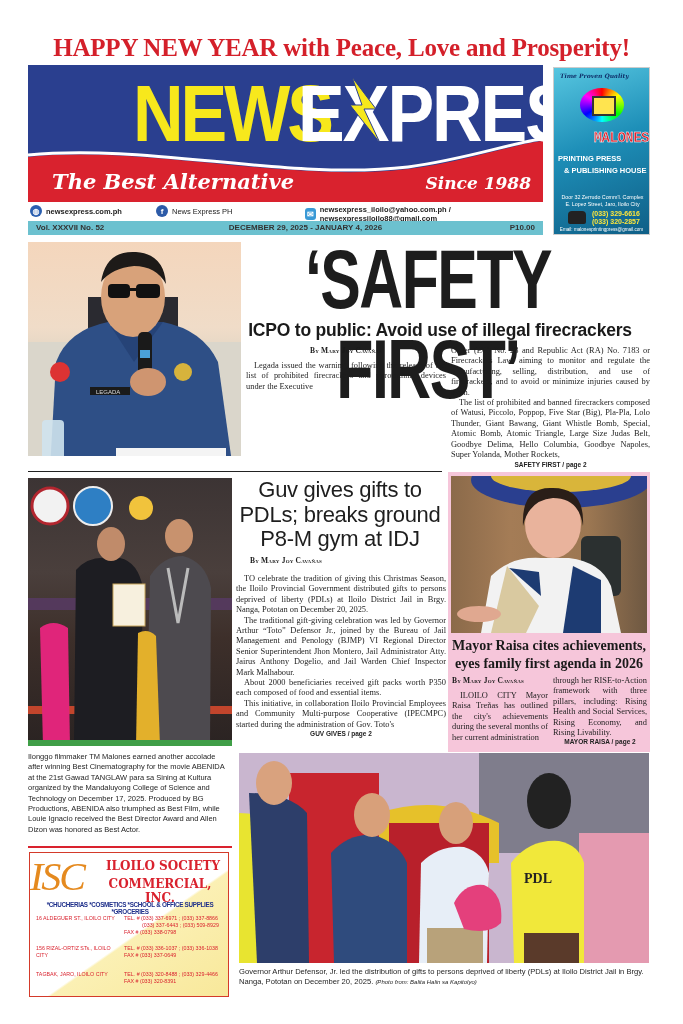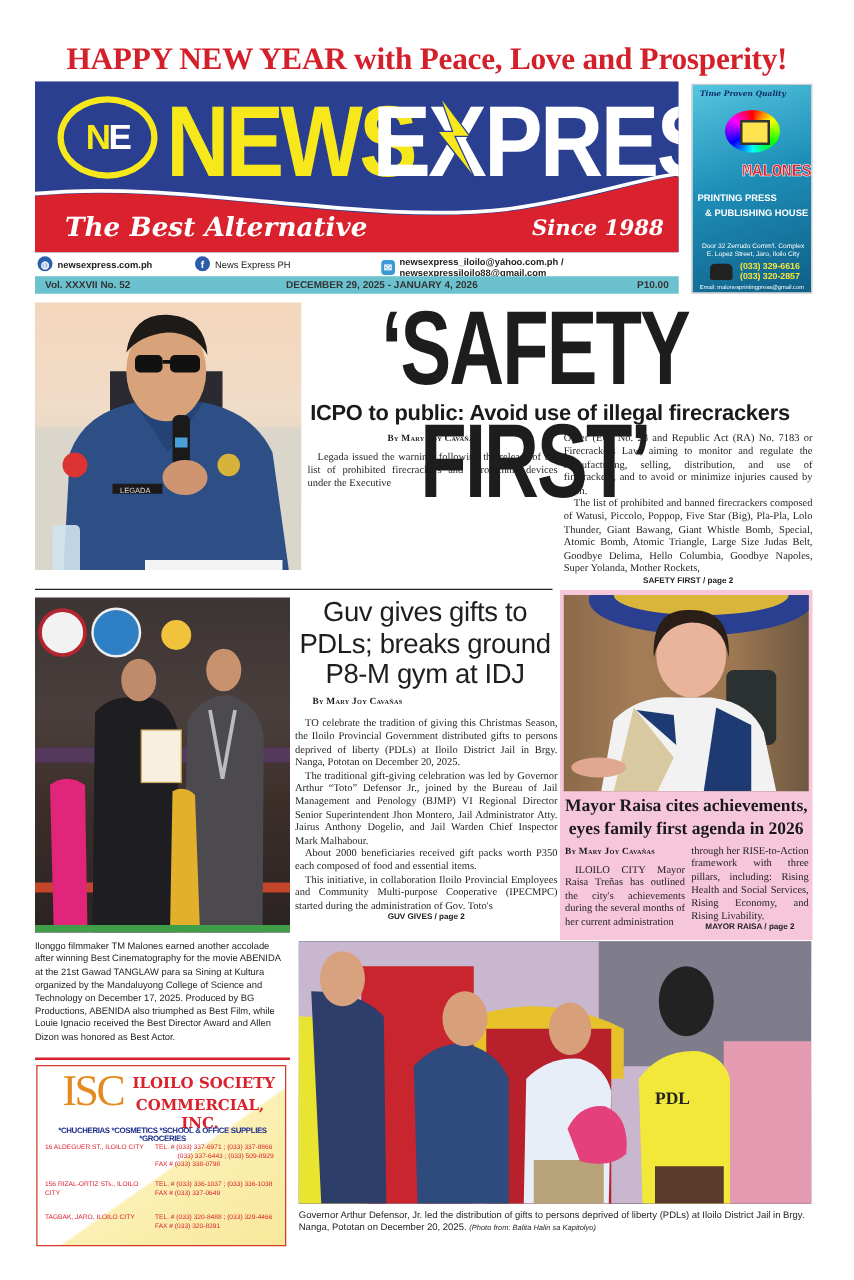--- a/index.html
+++ b/index.html
@@ -75,23 +75,20 @@
 <body>
 
 <div class="abs greeting">HAPPY NEW YEAR with Peace, Love and Prosperity!</div>
 
 <div class="abs masthead">
   <div class="mast-blue"></div>
   <svg class="mast-red" viewBox="0 0 515 137" preserveAspectRatio="none">
     <path d="M0,92 C120,80 260,118 380,104 C440,96 490,78 515,76 L515,137 L0,137 Z" fill="#d9222e"></path>
     <path d="M0,90 C120,78 260,116 380,102 C440,94 490,76 515,74" stroke="#ffffff" stroke-width="3" fill="none"></path>
   </svg>
-  <div class="logo-ring">
-    <div class="logo-ne"><b>N</b><span>E</span></div>
-  </div>
   <div class="mast-news">NEWS</div>
   <div class="mast-express">EXPRESS</div>
   <svg style="position:absolute;left:318px;top:10px;" width="40" height="70">
     <path d="M6,2 L30,34 L18,34 L34,68 L4,30 L16,30 Z" fill="#f7e81c" stroke="#2a3f8f" stroke-width="1"></path>
   </svg>
   <div class="tagline">The Best Alternative</div>
   <div class="since">Since 1988</div>
 </div>
 
 <div class="abs contacts">
@@ -190,21 +187,21 @@
     <rect x="85" y="106" width="32" height="42" fill="#f7f0de" stroke="#c9a65a" stroke-width="1"></rect>
     <path d="M15,268 L12,150 Q25,140 40,150 L42,268 Z" fill="#e0257a"></path>
     <path d="M108,268 L110,155 Q120,150 128,158 L132,268 Z" fill="#e3b02b"></path>
     <rect x="0" y="262" width="204" height="6" fill="#3f9e47"></rect>
   </svg>
 </div>
 <div class="abs award-cap">Ilonggo filmmaker TM Malones earned another accolade after winning Best Cinematography for the movie ABENIDA at the 21st Gawad TANGLAW para sa Sining at Kultura organized by the Mandaluyong College of Science and Technology on December 17, 2025. Produced by BG Productions, ABENIDA also triumphed as Best Film, while Louie Ignacio received the Best Director Award and Allen Dizon was honored as Best Actor.</div>
 <div class="abs" style="left:28px;top:846px;width:204px;height:2px;background:#d9222e;"></div>
 
 <div class="abs ad-isc">
-  <div style="position:absolute;left:20px;top:0;font-family:'Liberation Serif',serif;font-size:35px;color:#e58a1f;letter-spacing:-2px;">ISC</div>
+  <div style="position:absolute;left:0;top:0;font-family:'Liberation Serif',serif;font-size:40px;color:#e58a1f;letter-spacing:-2px;font-style:italic;">ISC</div>
   <div style="position:absolute;left:70px;top:6px;width:126px;text-align:center;font-family:'DejaVu Serif',serif;font-weight:bold;font-size:12px;color:#d9222e;">ILOILO SOCIETY</div>
   <div style="position:absolute;left:62px;top:24px;width:136px;text-align:center;font-family:'DejaVu Serif',serif;font-weight:bold;font-size:12px;color:#d9222e;">COMMERCIAL, INC.</div>
   <div style="position:absolute;left:3px;top:48px;width:194px;text-align:center;font-family:'Liberation Sans',sans-serif;font-weight:bold;font-size:6.3px;color:#1e2f8a;letter-spacing:-0.3px;">*CHUCHERIAS *COSMETICS *SCHOOL &amp; OFFICE SUPPLIES *GROCERIES</div>
   <div id="isc-branches">
       <div style="position: absolute; left: 4px; top: 62px; width: 192px; font-family: &quot;Liberation Sans&quot;, sans-serif; font-size: 5.3px; line-height: 7px; color: rgb(217, 34, 46);">
         <div style="position: absolute; left: 2px; top: 0px; width: 86px;">16 ALDEGUER ST., ILOILO CITY</div>
         <div style="position: absolute; left: 90px; top: 0px; width: 104px;">
           <div>TEL. # (033) 337-6971 ; (033) 337-8866</div>
           <div style="padding-left: 18px;">(033) 337-6443 ; (033) 509-8929</div>
           <div>FAX # (033) 338-0798</div>

